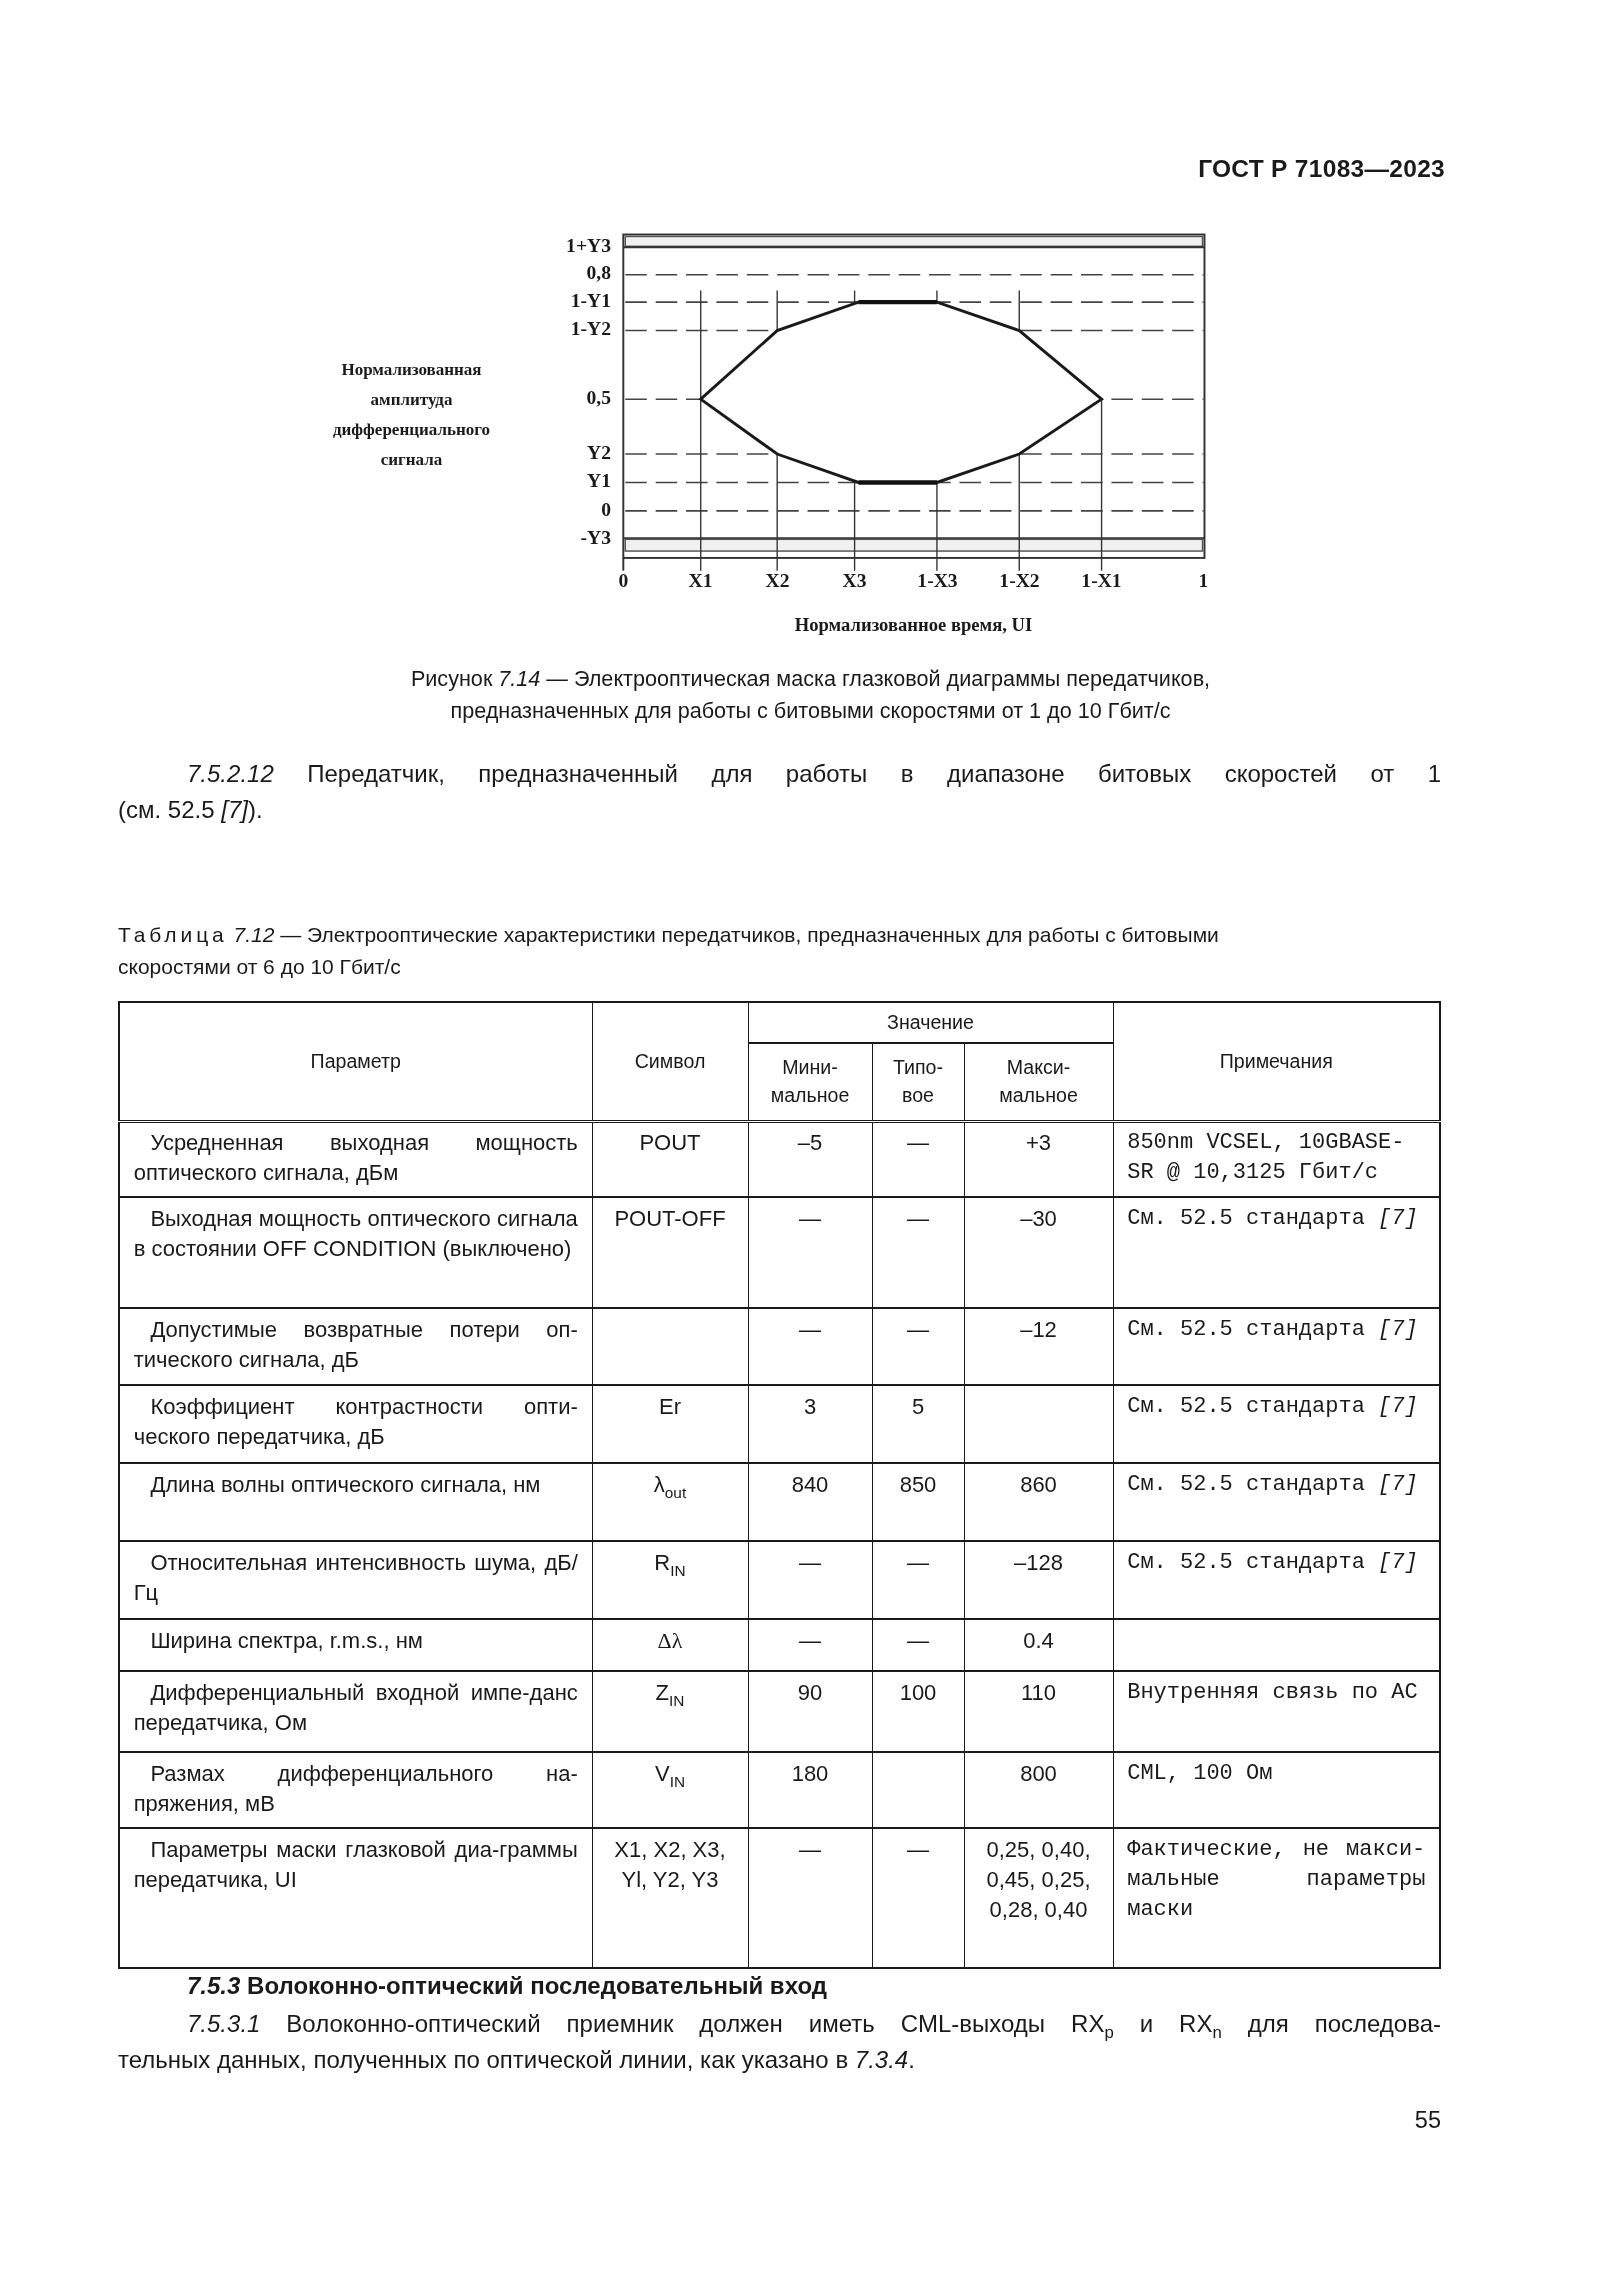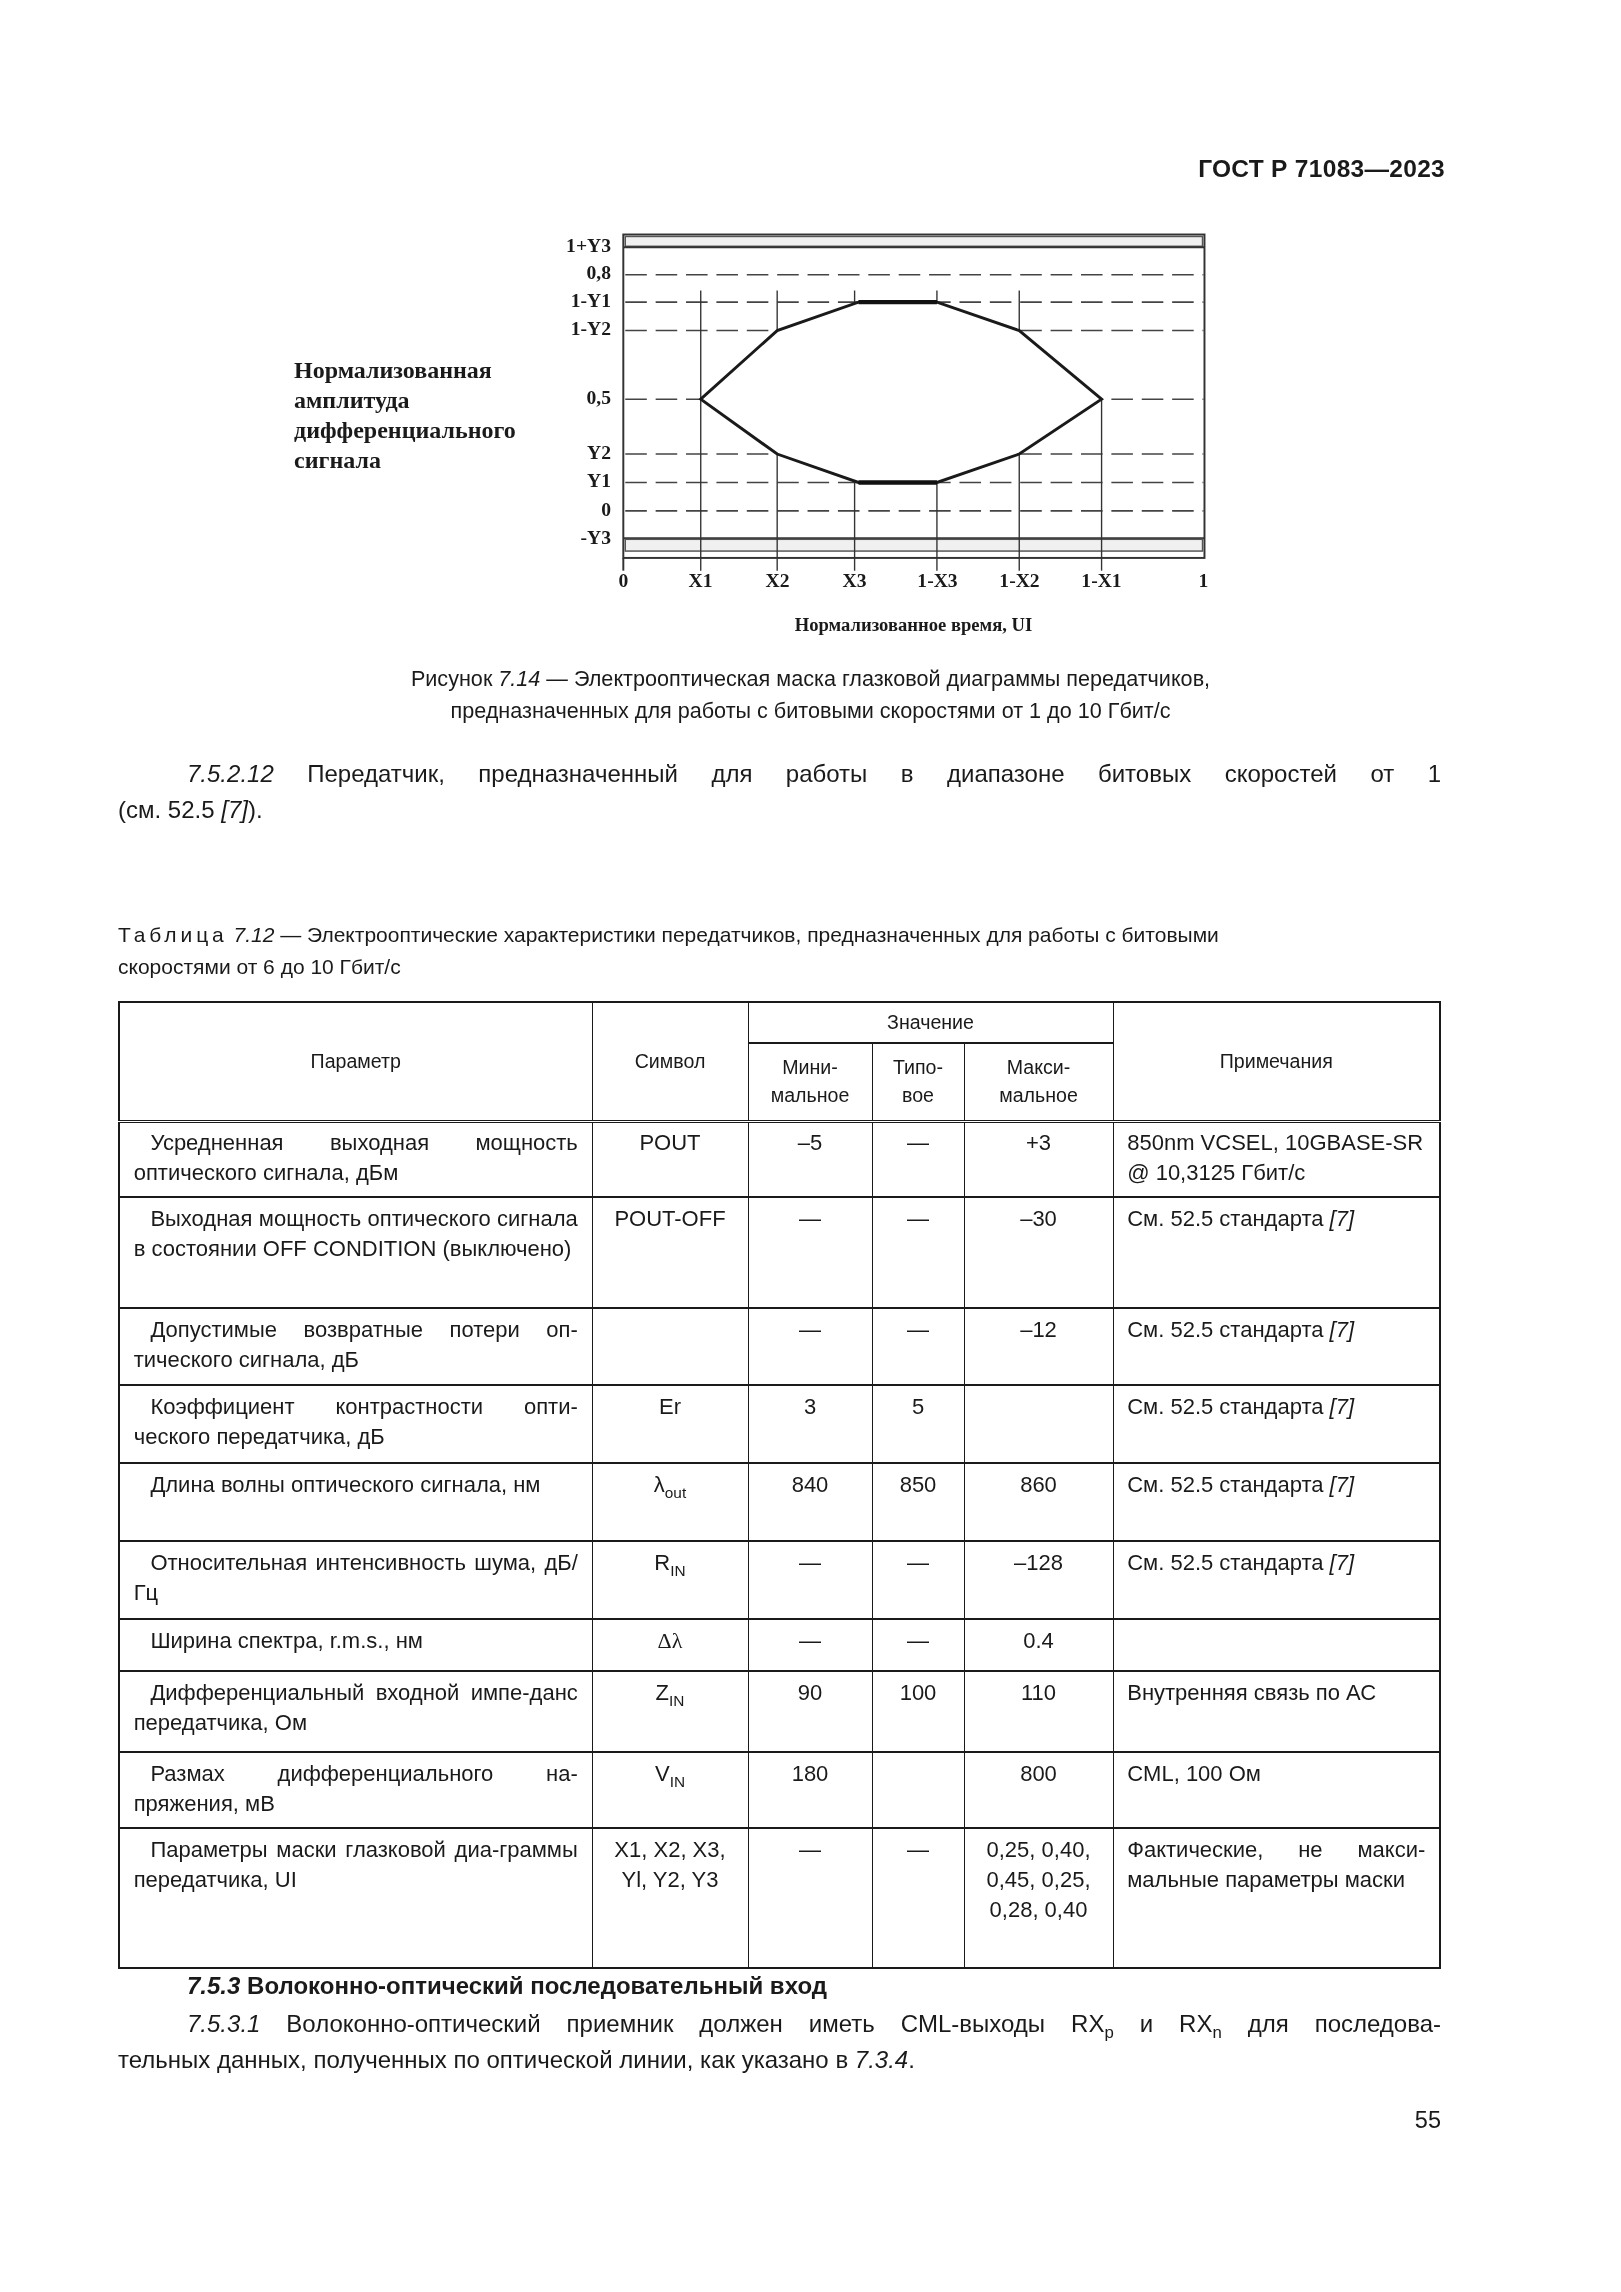--- a/index.html
+++ b/index.html
@@ -19,21 +19,21 @@
   .spaced { letter-spacing:3.9px; }
   table.t { position:absolute; left:118px; top:1001px; width:1322px; border-collapse:collapse;
             font-size:22px; line-height:30px; table-layout:fixed; }
   table.t td, table.t th { border:1.6px solid #1a1a1a; vertical-align:top; padding:5.9px 13.7px 7.8px 13.7px; font-weight:normal; }
   table.t { border:2.9px solid #1a1a1a; }
   table.t th { vertical-align:middle; text-align:center; font-size:19.6px; line-height:27.4px; padding:3.9px 5.9px; }
   table.t thead tr:last-child th, table.t thead tr th.rs { border-bottom:3.9px double #1a1a1a; }
   table.t tbody tr { border-top:2.4px solid #1a1a1a; }
   td.param { text-align:justify; text-indent:16.7px; padding-left:9.8px; padding-right:11.8px; }
   td.c { text-align:center; padding-left:3.9px; padding-right:3.9px; }
-  td.note { text-align:left; padding-left:13.7px; }
+  td.note { text-align:left; padding-left:13.7px;font-family:Liberation Mono, monospace; }
   td.note.just { text-align:justify; }
   sub { font-size:70%; vertical-align:-5.9px; line-height:0; }
   i { font-style:italic; }
   .sec { position:absolute; left:187px; top:1972px; font-size:24px; font-weight:bold; }
   .pagenum { position:absolute; right:180px; top:2107px; font-size:23.5px; }
 </style>
 </head>
 <body>
 
 <div class="abs hdr">ГОСТ Р 71083—2023</div>
@@ -80,21 +80,21 @@
     <div class="abs" style="right:0;top:29px;">0,8</div>
     <div class="abs" style="right:0;top:57px;">1-Y1</div>
     <div class="abs" style="right:0;top:85px;">1-Y2</div>
     <div class="abs" style="right:0;top:154px;">0,5</div>
     <div class="abs" style="right:0;top:209px;">Y2</div>
     <div class="abs" style="right:0;top:237px;">Y1</div>
     <div class="abs" style="right:0;top:266px;">0</div>
     <div class="abs" style="right:0;top:294px;">-Y3</div>
   </div>
 
-  <div class="abs serif" style="left:294px;top:355px;width:235px;text-align:left;font-size:24px;line-height:30px;">
+  <div class="abs serif" style="left:294px;top:355px;width:235px;text-align:center;font-size:17px;line-height:30px;">
     <div>Нормализованная</div>
     <div>амплитуда</div>
     <div>дифференциального</div>
     <div>сигнала</div>
   </div>
 
   <div class="abs serif" style="left:0;top:570px;width:1621px;height:25.5px;font-size:19.6px;">
     <div class="abs" style="left:604px;width:39px;text-align:center;">0</div>
     <div class="abs" style="left:676px;width:49px;text-align:center;">X1</div>
     <div class="abs" style="left:753px;width:49px;text-align:center;">X2</div>

